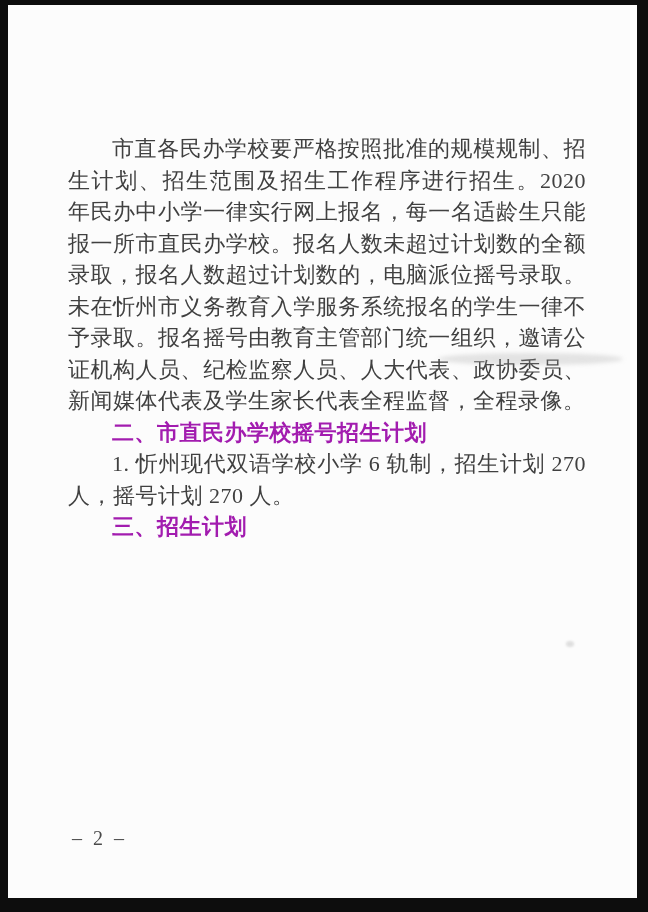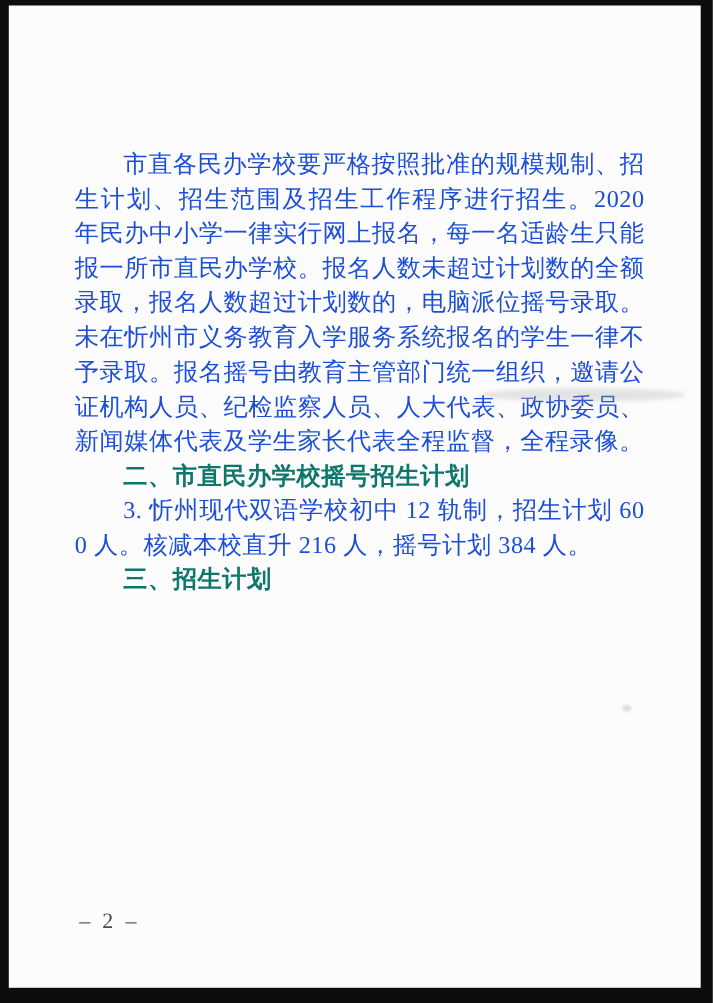--- a/index.html
+++ b/index.html
@@ -25,34 +25,34 @@
   .content {
     position: absolute;
     left: 60px;
     top: 128px;
     width: 518px;
   }
   .body-para {
     margin: 0;
     font-size: 22px;
     line-height: 31.5px;
-    color: #1d4ed8;
+    color: #404040;
     text-align: justify;
     text-justify: inter-ideograph;
     text-indent: 2em;
     letter-spacing: 0.5px;
     word-break: break-all;
   }
   .heading {
     margin: 0;
     font-family: "Liberation Sans", "DejaVu Sans", sans-serif;
     font-weight: 700;
     font-size: 22px;
     line-height: 31.5px;
-    color: #0f766e;
+    color: #a21caf;
     text-indent: 2em;
     letter-spacing: 0.5px;
   }
   .page-number {
     position: absolute;
     left: 64px;
     bottom: 48px;
     font-size: 20px;
     color: #4a4a4a;
     letter-spacing: 3px;
@@ -84,23 +84,23 @@
 <body>
 
 <div class="paper">
 
   <div class="content">
 
     <p class="body-para">市直各民办学校要严格按照批准的规模规制、招生计划、招生范围及招生工作程序进行招生。2020 年民办中小学一律实行网上报名，每一名适龄生只能报一所市直民办学校。报名人数未超过计划数的全额录取，报名人数超过计划数的，电脑派位摇号录取。未在忻州市义务教育入学服务系统报名的学生一律不予录取。报名摇号由教育主管部门统一组织，邀请公证机构人员、纪检监察人员、人大代表、政协委员、新闻媒体代表及学生家长代表全程监督，全程录像。</p>
 
     <h2 class="heading">二、市直民办学校摇号招生计划</h2>
 
+    <p class="body-para">1. 忻州现代双语学校小学 6 轨制，招生计划 270 人，摇号计划 270 人。</p>
 
 
-    <p class="body-para">3. 忻州现代双语学校初中 12 轨制，招生计划 600 人。核减本校直升 216 人，摇号计划 384 人。</p>
 
 
 
 
     <h2 class="heading">三、招生计划</h2>
 
   </div>
 
   <div class="smudge smudge-1"></div>
   <div class="smudge smudge-2"></div>

